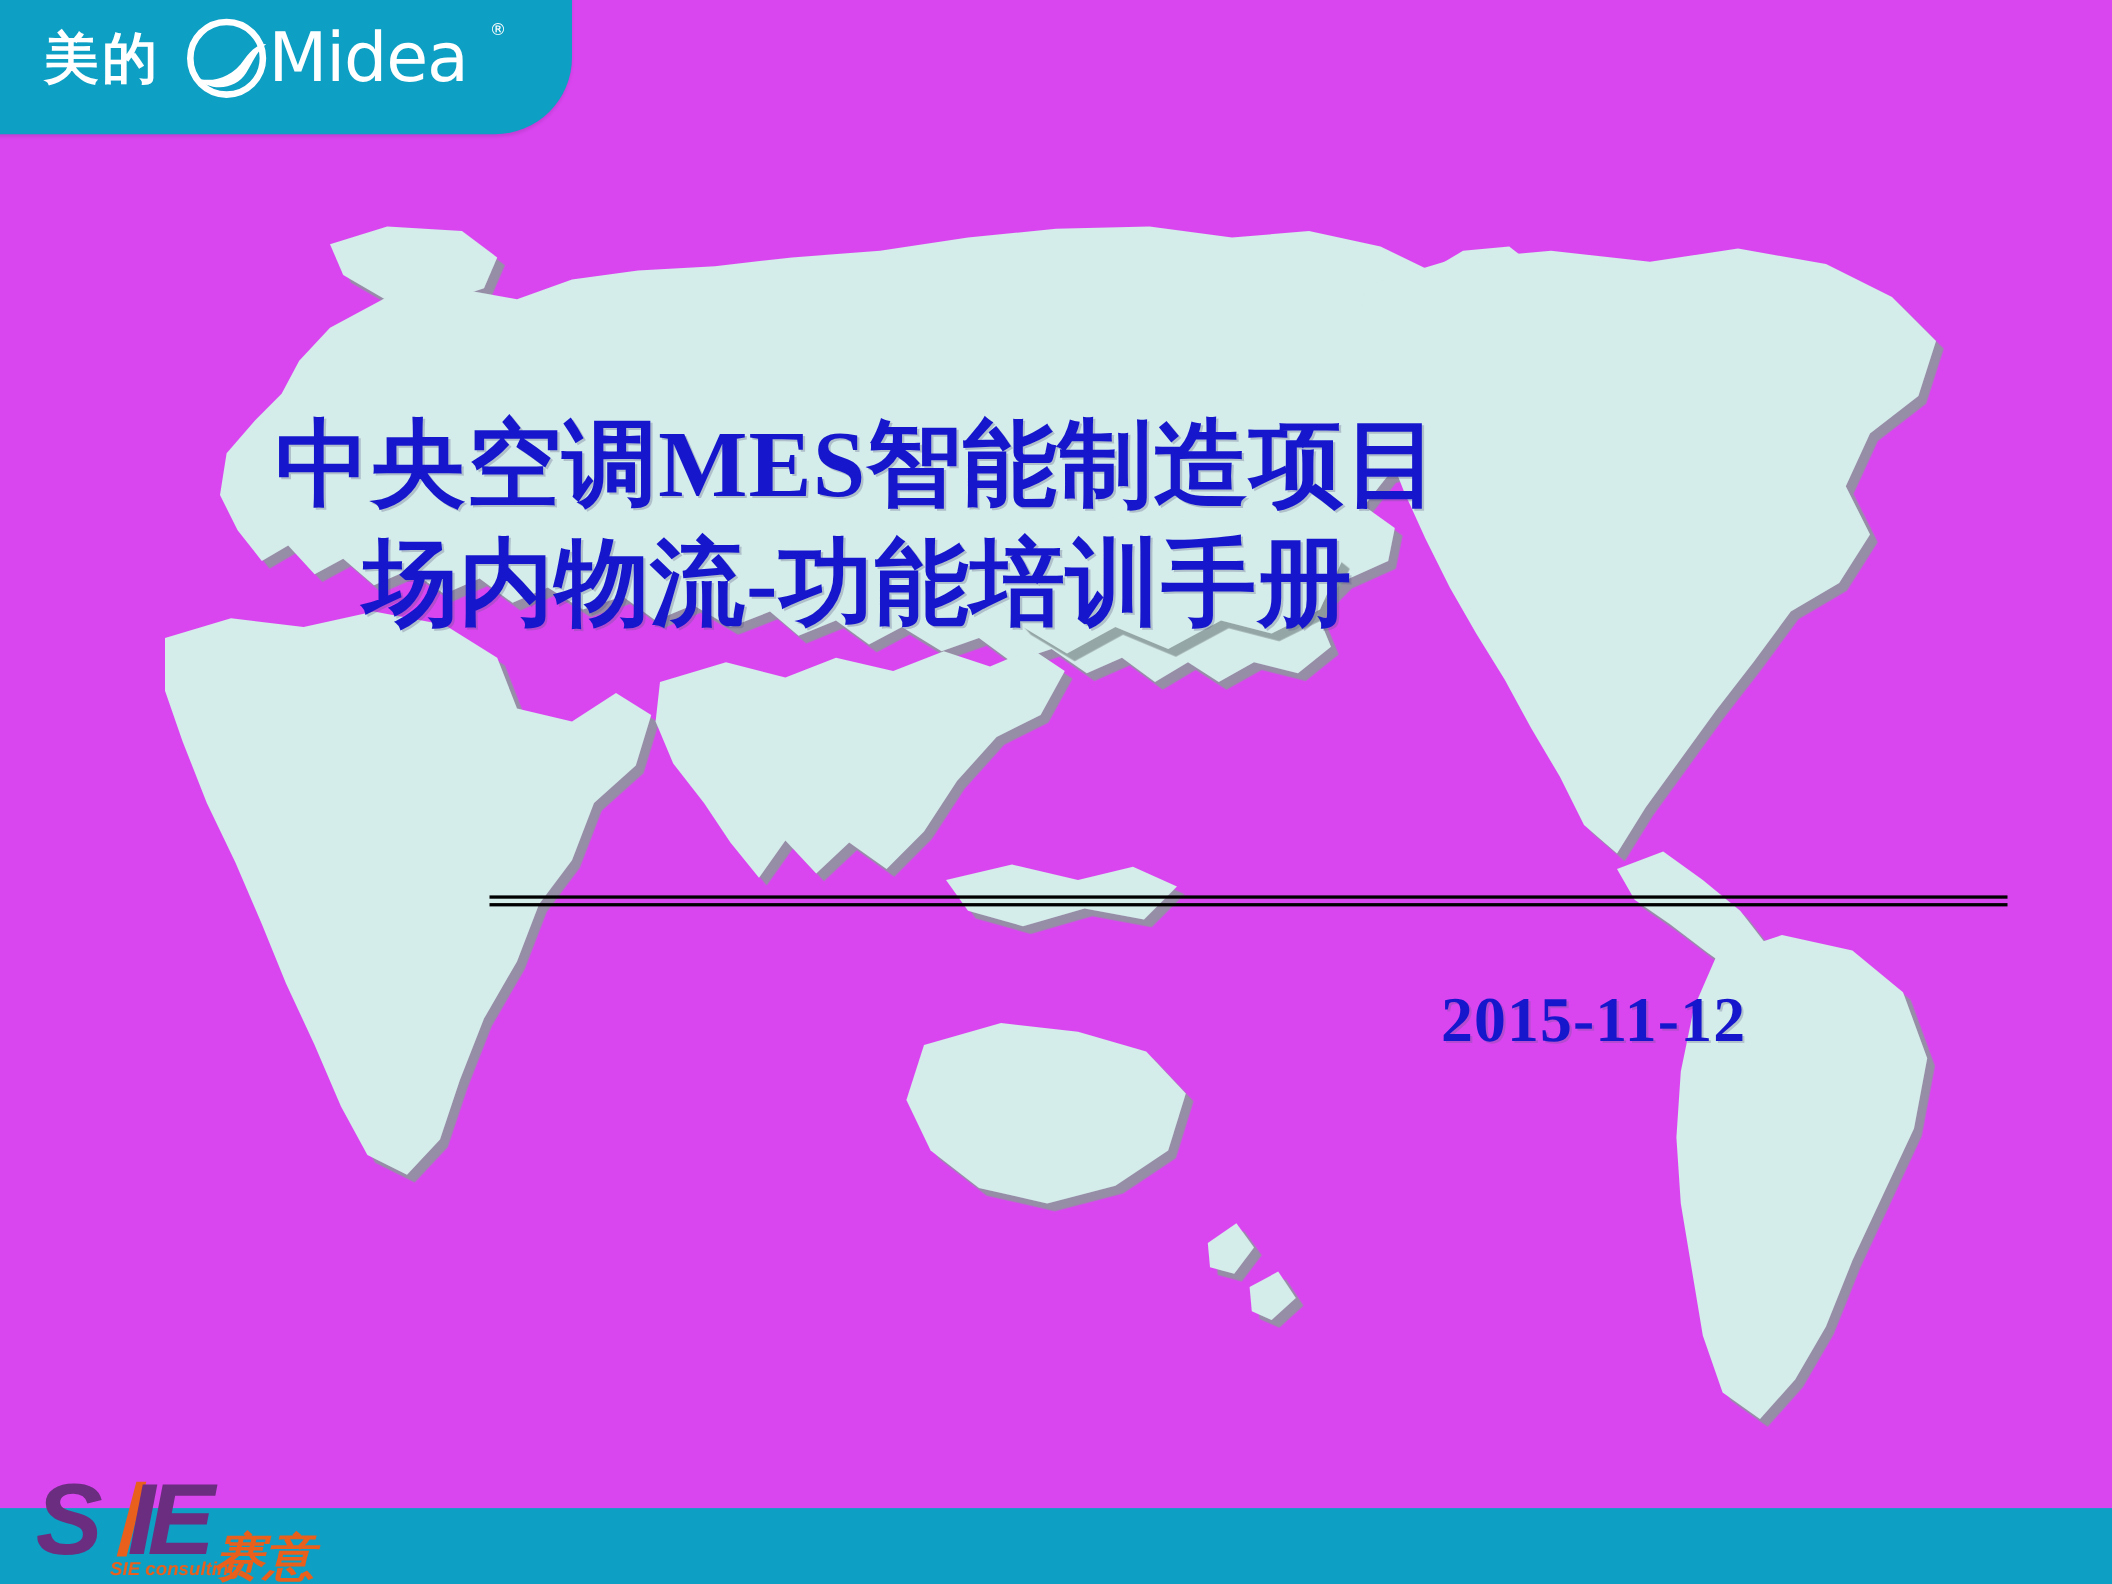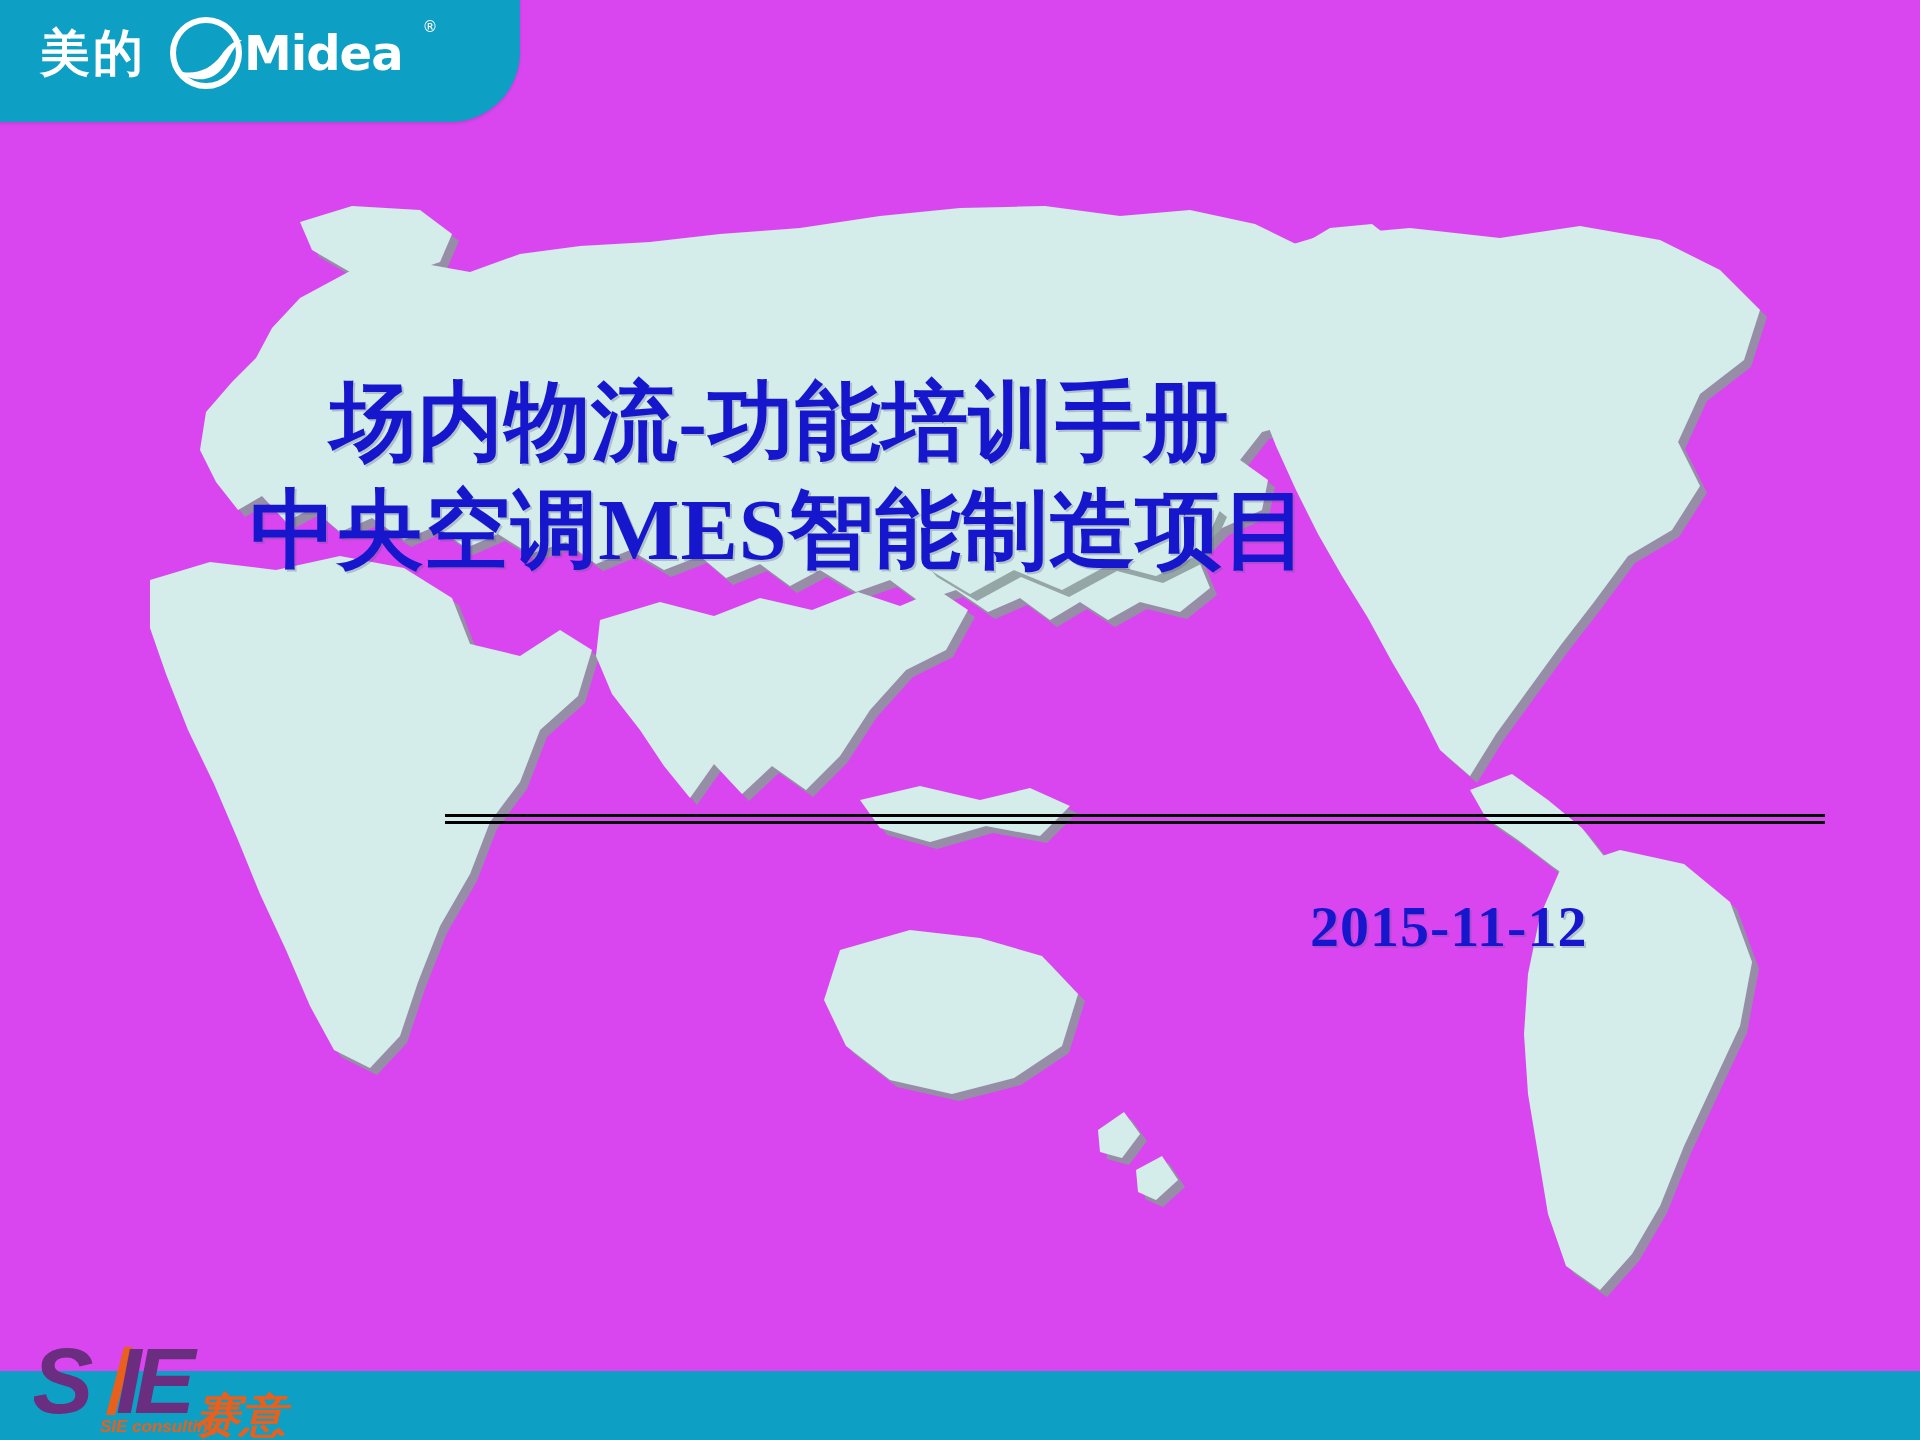--- a/index.html
+++ b/index.html
@@ -62,22 +62,22 @@
     line-height: 1;
   }
   .midea-mark {
     position: relative;
     display: flex;
     align-items: center;
   }
   .midea-wordmark {
     color: #ffffff;
     font-family: "DejaVu Sans", "Liberation Sans", sans-serif;
-    font-size: 48px;
-    font-weight: 700;
+    font-size: 62px;
+    font-weight: 400;
     letter-spacing: -1px;
     line-height: 1;
     margin-left: -26px;
   }
   .midea-reg {
     color: #ffffff;
     font-family: "DejaVu Sans", "Liberation Sans", sans-serif;
     font-size: 15px;
     line-height: 1;
     align-self: flex-start;
@@ -245,22 +245,22 @@
           <path d="M12 60 C26 66 46 62 58 44 C64 36 70 30 78 30
                    C70 36 66 46 60 56 C50 72 28 74 12 60 Z" fill="#ffffff"></path>
         </svg>
       </span>
       <span class="midea-wordmark">Midea</span>
       <span class="midea-reg">®</span>
     </div>
   </div>
 
   <div id="title-block">
+    <div class="title-line">中央空调MES智能制造项目</div>
     <div class="title-line">场内物流-功能培训手册</div>
-    <div class="title-line">中央空调MES智能制造项目</div>
   </div>
 
   <div id="divider">
     <div class="rule-a"></div>
     <div class="rule-b"></div>
   </div>
 
   <div id="date-text">2015-11-12</div>
 
   <div id="bottom-bar"></div>

